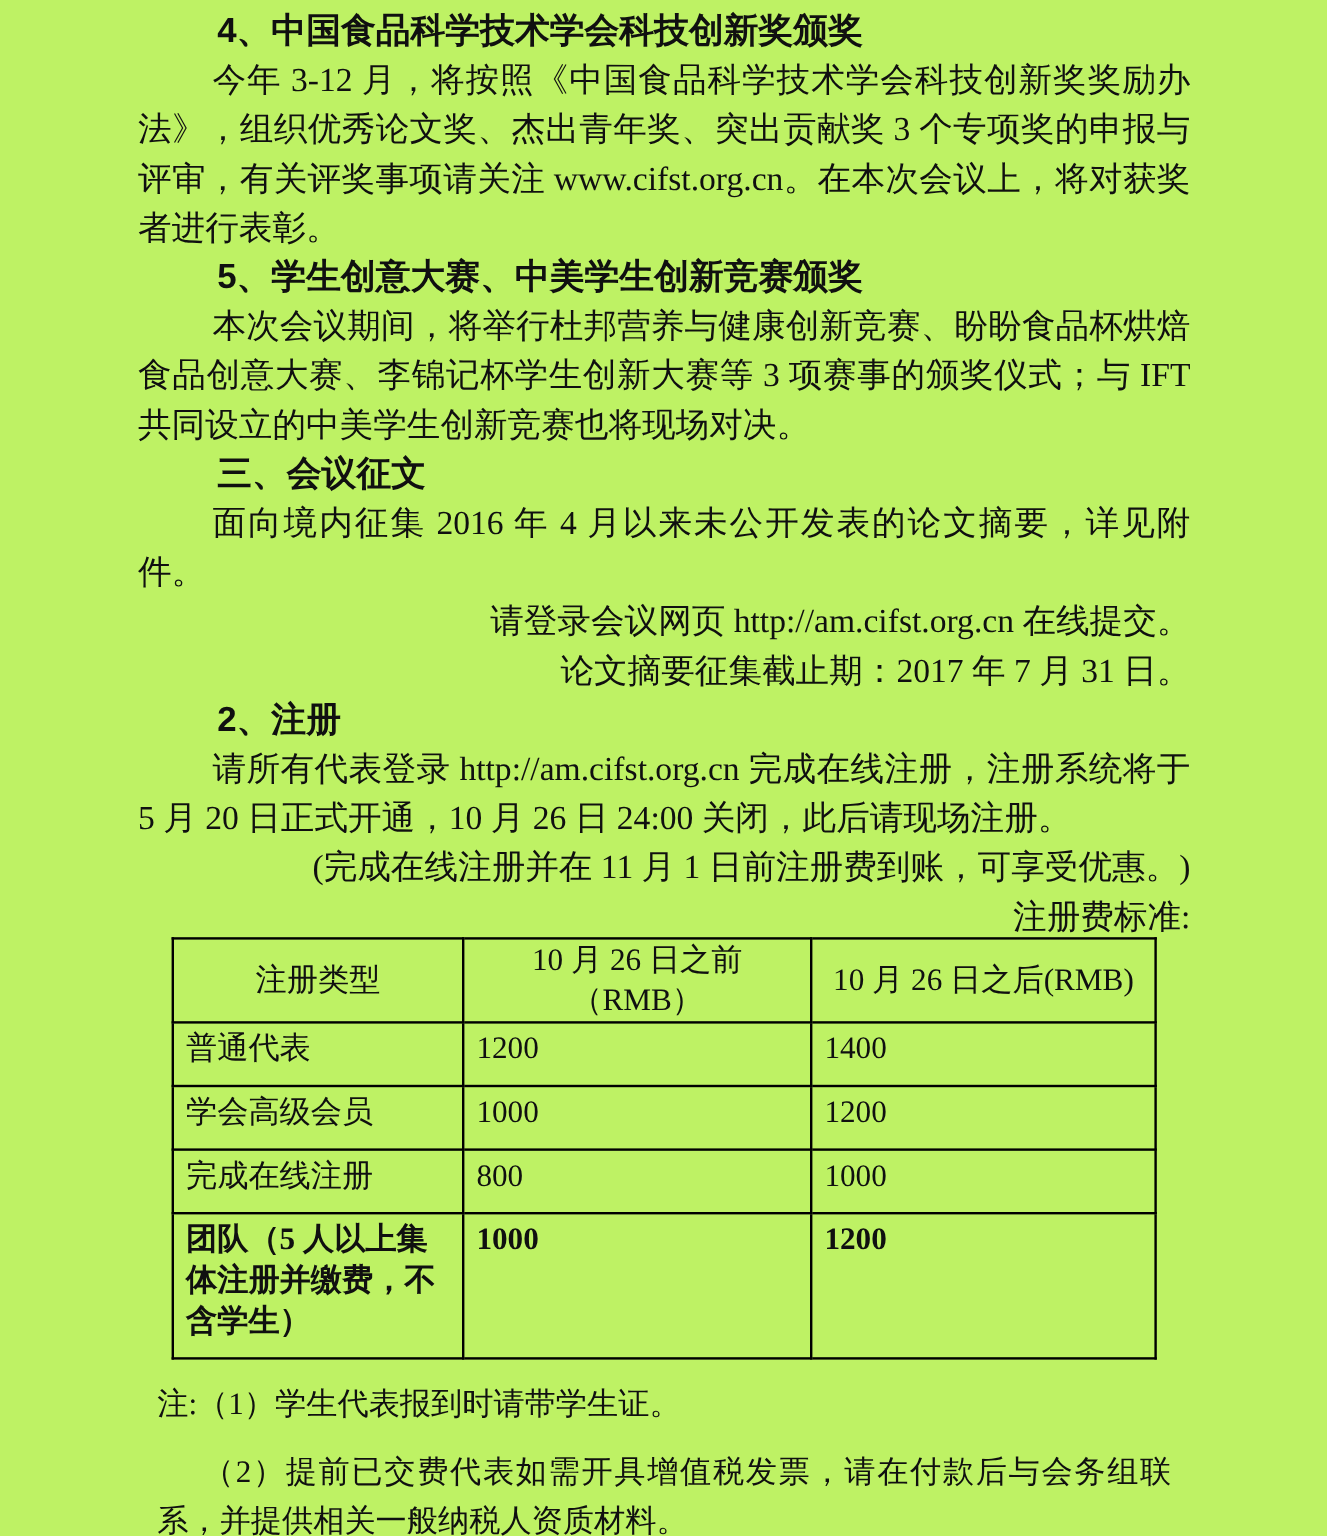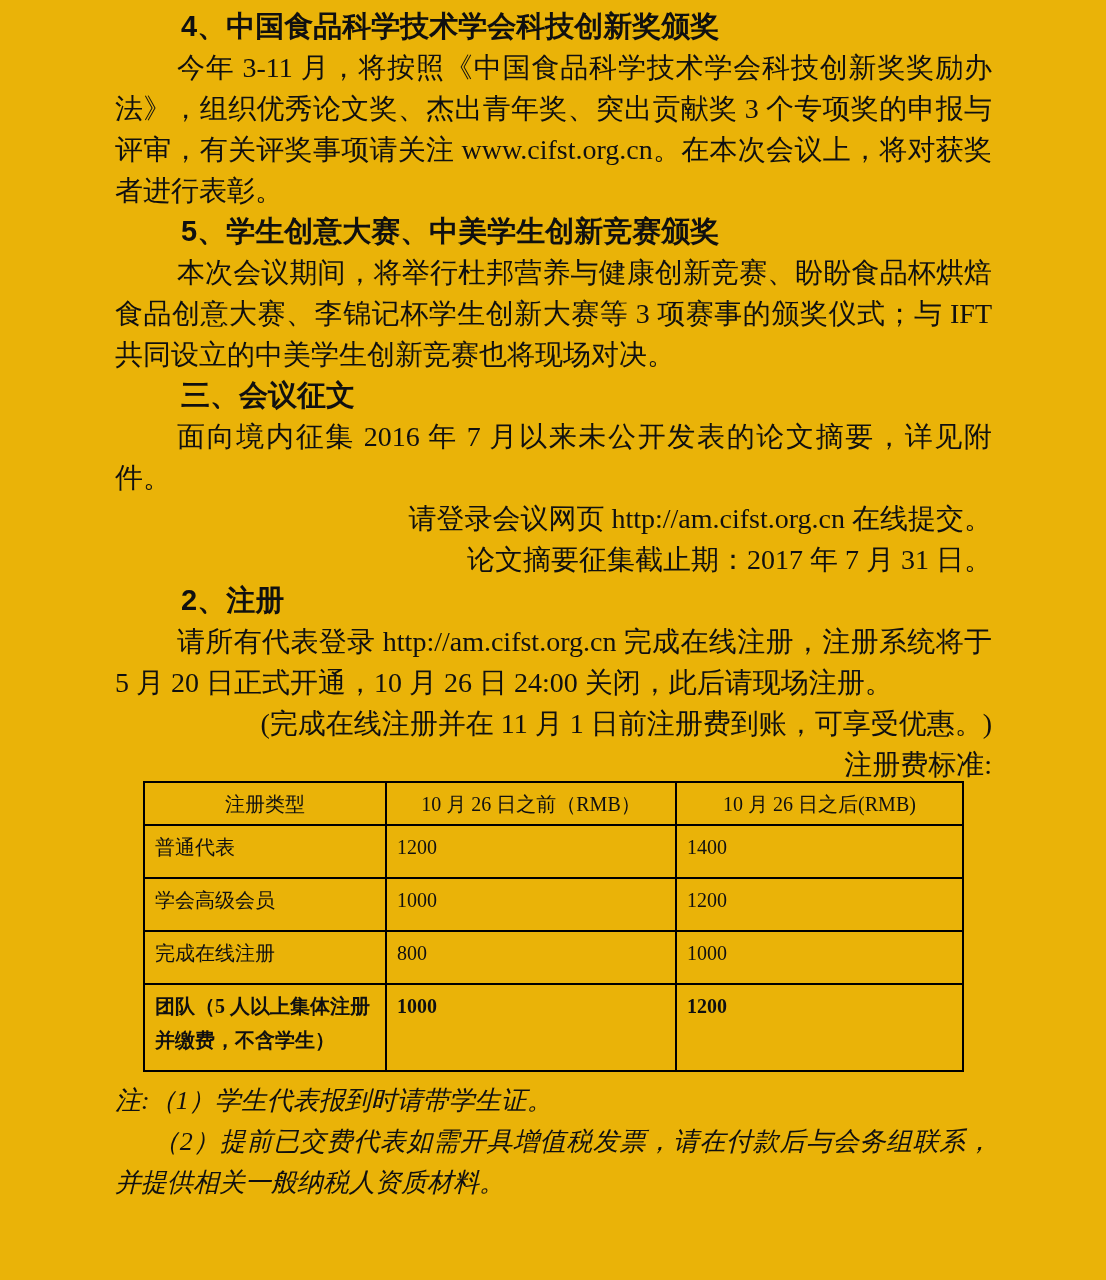--- a/index.html
+++ b/index.html
@@ -1,21 +1,21 @@
 <!DOCTYPE html>
 <html><head>
 <meta charset="utf-8">
 <style>
   html,body{margin:0;padding:0;background:#ffffff;}
   .page{
     position:relative;
     width:1106px;height:1280px;
     box-sizing:border-box;
     padding:6px 114px 0 115px;
-    background:#eab308;
+    background:#bef264;
     color:#101010;
     font-family:"Liberation Serif","DejaVu Serif",serif;
     font-size:28px;
     line-height:41px;
     overflow:hidden;
   }
   .hd{
     margin:0;
     padding-left:66px;
     font-weight:700;
@@ -26,21 +26,21 @@
     margin:0;
     text-indent:62px;
     text-align:justify;
   }
   .para.single{text-align:right;}
   table.fees{
     border-collapse:collapse;
     table-layout:fixed;
     width:819px;
     margin:-4px 12px 0 28px;
-    font-size:20px;
+    font-size:26px;
     line-height:34px;
     color:#101010;
   }
   .fees col.c1{width:242px;}
   .fees col.c2{width:290px;}
   .fees col.c3{width:287px;}
   .fees th{
     border:2px solid #000;
     font-weight:400;
     text-align:center;
@@ -49,41 +49,40 @@
   }
   .fees td{
     border:2px solid #000;
     vertical-align:top;
     padding:4px 8px 13px 10px;
   }
   .fees tbody tr{height:42px;}
   .fees tbody tr.tall{height:82px;font-weight:bold;}
   .notes{margin-top:8px;}
   .note{
-    margin:0;
+    margin:16px;
     font-size:26px;
     line-height:41px;
     text-align:justify;
-    font-style:italic;
   }
   .note.indent{text-indent:38px;}
 </style>
 </head>
 <body>
 
 <div class="page">
 
   <h3 class="hd">4、中国食品科学技术学会科技创新奖颁奖</h3>
-  <p class="para">今年 3-11 月，将按照《中国食品科学技术学会科技创新奖奖励办法》，组织优秀论文奖、杰出青年奖、突出贡献奖 3 个专项奖的申报与评审，有关评奖事项请关注 www.cifst.org.cn。在本次会议上，将对获奖者进行表彰。</p>
+  <p class="para">今年 3-12 月，将按照《中国食品科学技术学会科技创新奖奖励办法》，组织优秀论文奖、杰出青年奖、突出贡献奖 3 个专项奖的申报与评审，有关评奖事项请关注 www.cifst.org.cn。在本次会议上，将对获奖者进行表彰。</p>
 
   <h3 class="hd">5、学生创意大赛、中美学生创新竞赛颁奖</h3>
   <p class="para">本次会议期间，将举行杜邦营养与健康创新竞赛、盼盼食品杯烘焙食品创意大赛、李锦记杯学生创新大赛等 3 项赛事的颁奖仪式；与 IFT 共同设立的中美学生创新竞赛也将现场对决。</p>
 
   <h3 class="hd">三、会议征文</h3>
-  <p class="para">面向境内征集 2016 年 7 月以来未公开发表的论文摘要，详见附件。</p>
+  <p class="para">面向境内征集 2016 年 4 月以来未公开发表的论文摘要，详见附件。</p>
   <p class="para single">请登录会议网页 http://am.cifst.org.cn 在线提交。</p>
   <p class="para single">论文摘要征集截止期：2017 年 7 月 31 日。</p>
 
 
   <h3 class="hd">2、注册</h3>
   <p class="para">请所有代表登录 http://am.cifst.org.cn 完成在线注册，注册系统将于 5 月 20 日正式开通，10 月 26 日 24:00 关闭，此后请现场注册。</p>
   <p class="para single">(完成在线注册并在 11 月 1 日前注册费到账，可享受优惠。)</p>
   <p class="para single">注册费标准:</p>
 
   <table class="fees">

